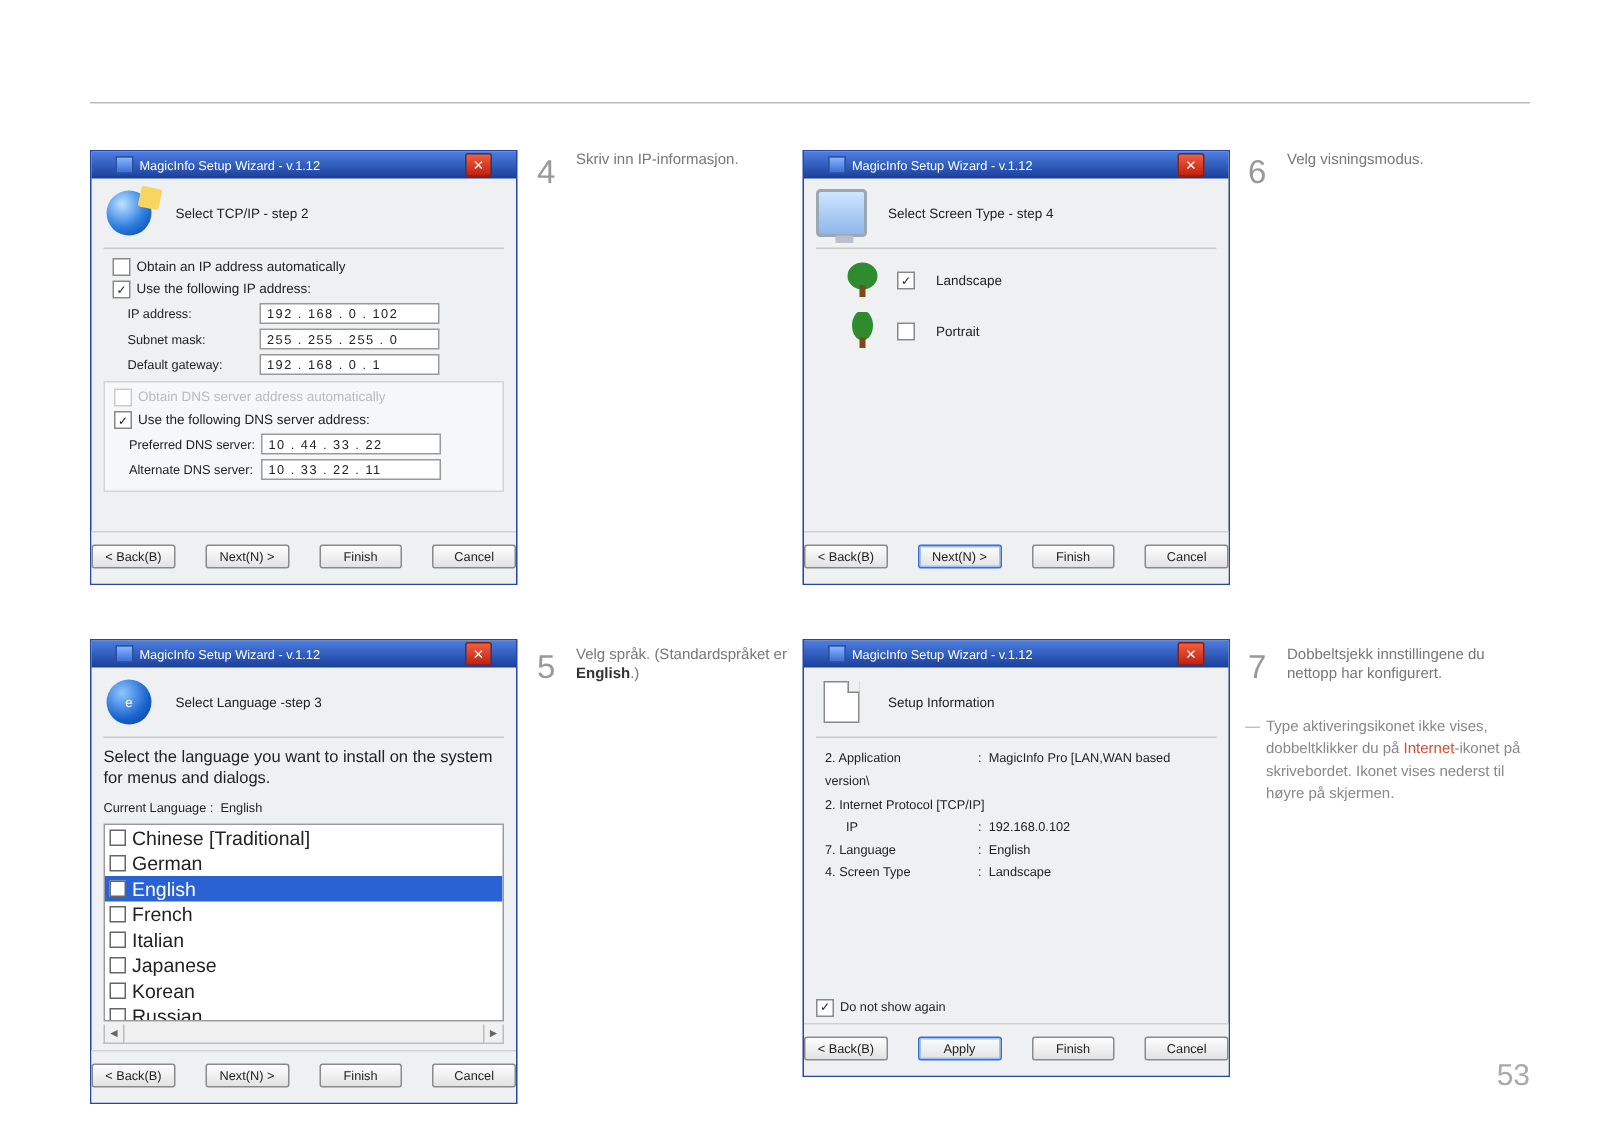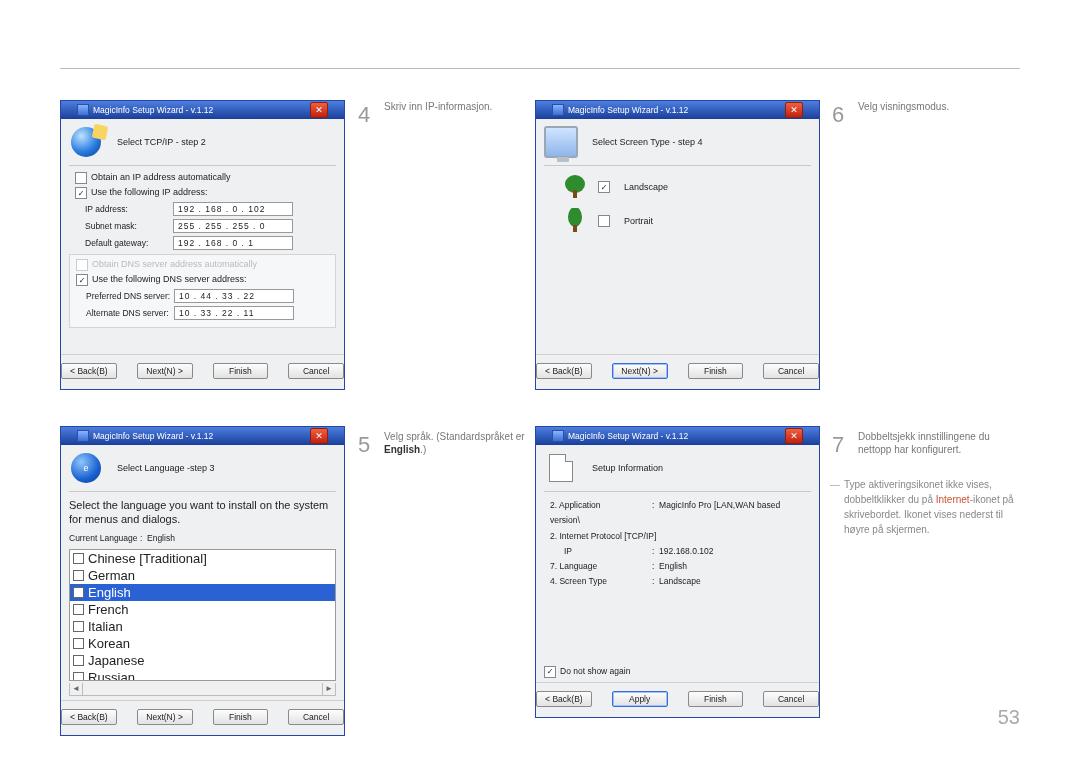--- a/index.html
+++ b/index.html
@@ -162,25 +162,25 @@
             <div class="lang">
               <span class="sq"></span>
               <span>French</span>
             </div>
             <div class="lang">
               <span class="sq"></span>
               <span>Italian</span>
             </div>
             <div class="lang">
               <span class="sq"></span>
+              <span>Japanese</span>
+            </div>
+            <div class="lang">
+              <span class="sq"></span>
               <span>Korean</span>
-            </div>
-            <div class="lang">
-              <span class="sq"></span>
-              <span>Japanese</span>
             </div>
             <div class="lang">
               <span class="sq"></span>
               <span>Russian</span>
             </div>
             <div class="lang">
               <span class="sq"></span>
               <span>Swedish</span>
             </div>
             <div class="lang">

